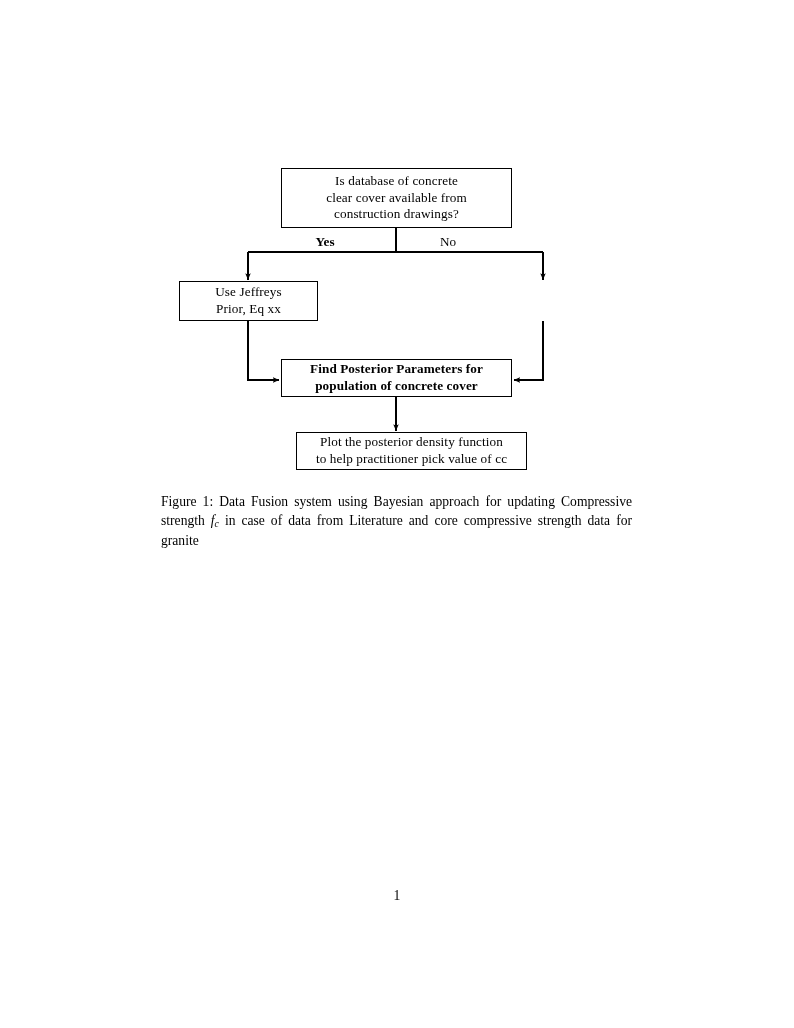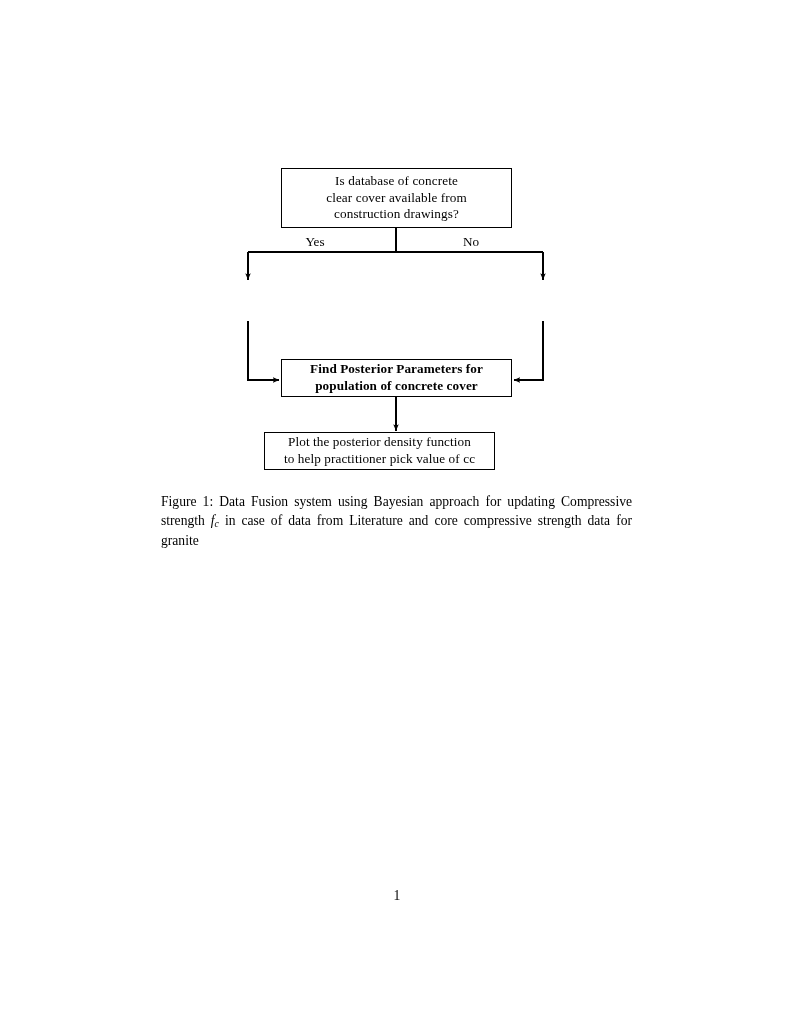--- a/index.html
+++ b/index.html
@@ -53,30 +53,30 @@
     font-size: 13.2px;
     letter-spacing: 0.1px;
     white-space: nowrap;
   }
   .node .ln { display: block; }
 
   #node-question { left: 281px; top: 168px; width: 231px; height: 60px; }
   #node-jeffreys  { left: 179px; top: 281px; width: 139px; height: 40px; }
   #node-conjugate { left: 474px; top: 281px; width: 139px; height: 40px; }
   #node-posterior { left: 281px; top: 359px; width: 231px; height: 38px; font-weight: bold; }
-  #node-plot      { left: 264px; top: 432px; width: 231px; height: 38px; }
+  #node-plot      { left: 296px; top: 432px; width: 231px; height: 38px; }
 
   .edge-label {
     position: absolute;
     font-size: 13.2px;
     text-align: center;
     white-space: nowrap;
   }
-  #label-yes { left: 291px; top: 234px; width: 48px; }
-  #label-no  { left: 447px; top: 234px; width: 48px; }
+  #label-yes { left: 301px; top: 234px; width: 48px; font-weight: bold; }
+  #label-no  { left: 424px; top: 234px; width: 48px; }
 
   
   .caption {
     position: absolute;
     left: 161px;
     top: 492px;
     width: 471px;
     font-size: 13.6px;
     line-height: 1.42;
     text-align: justify;
@@ -137,20 +137,24 @@
 
     <div class="node" id="node-question">
       <span class="ln">Is database of concrete</span>
       <span class="ln">clear cover available from</span>
       <span class="ln">construction drawings?</span>
     </div>
 
     <div class="edge-label" id="label-yes">Yes</div>
     <div class="edge-label" id="label-no">No</div>
 
+    <div class="node" id="node-jeffreys">
+      <span class="ln">Use Jeffreys</span>
+      <span class="ln">Prior, Eq xx</span>
+    </div>
 
 
     <div class="node" id="node-posterior">
       <span class="ln">Find Posterior Parameters for</span>
       <span class="ln">population of concrete cover</span>
     </div>
 
     <div class="node" id="node-plot">
       <span class="ln">Plot the posterior density function</span>
       <span class="ln">to help practitioner pick value of cc</span>

